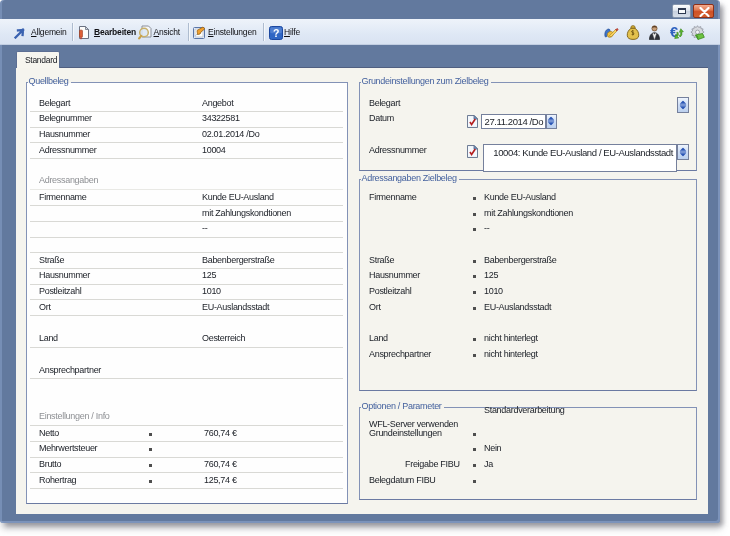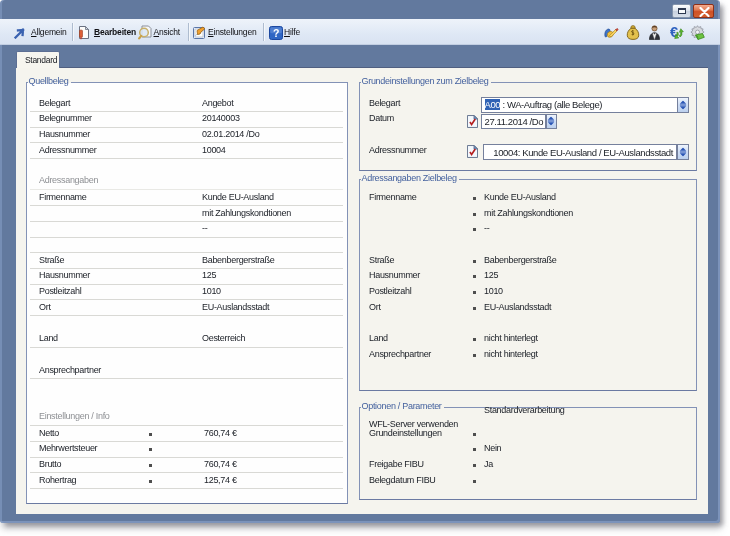--- a/index.html
+++ b/index.html
@@ -153,21 +153,21 @@
 
   <div class="fs" style="left:359px; top:407px; width:338px; height:93px;"></div>
   <div class="fs-topseg" style="left:359px; top:407px; width:1.5px;"></div>
   <div class="fs-topseg" style="left:444px; top:407px; width:253px;"></div>
   <div class="legend" style="left:361.5px; top:400.5px;">Optionen / Parameter</div>
 
   <div class="lbl" style="top:97.5px;">Belegart</div>
 <div class="val" style="top:97.5px;">Angebot</div>
 <div class="rowline" style="left:30px; top:110.8px; width:313px;"></div>
 <div class="lbl" style="top:113.2px;">Belegnummer</div>
-<div class="val" style="top:113.2px;">20140003</div>
+<div class="val" style="top:113.2px;">34322581</div>
 <div class="rowline" style="left:30px; top:126.5px; width:313px;"></div>
 <div class="lbl" style="top:128.9px;">Hausnummer</div>
 <div class="val" style="top:128.9px;">02.01.2014 /Do</div>
 <div class="rowline" style="left:30px; top:142.2px; width:313px;"></div>
 <div class="lbl" style="top:144.7px;">Adressnummer</div>
 <div class="val" style="top:144.7px;">10004</div>
 <div class="rowline" style="left:30px; top:158.0px; width:313px;"></div>
 <div class="lbl" style="top:191.8px;">Firmenname</div>
 <div class="val" style="top:191.8px;">Kunde EU-Ausland</div>
 <div class="rowline" style="left:30px; top:205.1px; width:313px;"></div>
@@ -208,23 +208,20 @@
 <div class="mark" style="left:149px; top:464.1px;"></div>
 <div class="val" style="left:160px; top:459.1px;">760,74 €</div>
 <div class="rowline" style="left:30px; top:472.4px; width:313px;"></div>
 <div class="lbl" style="top:474.8px;">Rohertrag</div>
 <div class="mark" style="left:149px; top:479.8px;"></div>
 <div class="val" style="left:160px; top:474.8px;">125,74 €</div>
 <div class="rowline" style="left:30px; top:488.1px; width:313px;"></div>
 <div class="rlbl" style="top:97.5px;">Belegart</div>
 <div class="rlbl" style="top:113.2px;">Datum</div>
 <div class="rlbl" style="top:144.7px;">Adressnummer</div>
-<div class="combo" style="left:480.5px; top:96.5px; width:197px; height:16px;">
-      <div class="ctext"><span style="background:#2f62b5;color:#fff;">A00</span> : WA-Auftrag (alle Belege)</div>
-    </div>
 <div class="stepper" style="left:677px; top:96.5px; width:12px; height:16px;">
       <svg width="8" height="9" viewBox="0 0 9 10">
         <path d="M4.5 0 L8 3.5 L1 3.5 Z M4.5 10 L8 6.5 L1 6.5 Z" fill="#2a55b5"></path>
         <rect x="1" y="4.4" width="7" height="1.2" fill="#2a55b5"></rect>
       </svg>
     </div>
 <svg class="checkicon" style="left:467px; top:114.5px;" width="11" height="13" viewBox="0 0 12 14">
       <path d="M0.5 0.5 H8 L11.5 4 V13.5 H0.5 Z" fill="#f4f8fd" stroke="#5c6c88" stroke-width="1"></path>
       <path d="M7.6 0.5 L11.5 4.4 H7.6 Z" fill="#6a90c4" stroke="#5c6c88" stroke-width="0.8"></path>
       <path d="M3.2 7.6 L5 10.2 L9 4.2" stroke="#b51f1f" stroke-width="1.8" fill="none"></path>
@@ -236,21 +233,21 @@
       <svg width="8" height="9" viewBox="0 0 9 10">
         <path d="M4.5 0 L8 3.5 L1 3.5 Z M4.5 10 L8 6.5 L1 6.5 Z" fill="#2a55b5"></path>
         <rect x="1" y="4.4" width="7" height="1.2" fill="#2a55b5"></rect>
       </svg>
     </div>
 <svg class="checkicon" style="left:467px; top:145px;" width="11" height="13" viewBox="0 0 12 14">
       <path d="M0.5 0.5 H8 L11.5 4 V13.5 H0.5 Z" fill="#f4f8fd" stroke="#5c6c88" stroke-width="1"></path>
       <path d="M7.6 0.5 L11.5 4.4 H7.6 Z" fill="#6a90c4" stroke="#5c6c88" stroke-width="0.8"></path>
       <path d="M3.2 7.6 L5 10.2 L9 4.2" stroke="#b51f1f" stroke-width="1.8" fill="none"></path>
     </svg>
-<div class="combo" style="left:482.5px; top:144px; width:194.5px; height:16px;">
+<div class="combo" style="left:482.5px; top:144px; width:194.5px; height:28px;">
       <div class="ctext" style="left:auto; right:3px;">10004: Kunde EU-Ausland / EU-Auslandsstadt</div>
     </div>
 <div class="stepper" style="left:677px; top:144px; width:12px; height:16px;">
       <svg width="8" height="9" viewBox="0 0 9 10">
         <path d="M4.5 0 L8 3.5 L1 3.5 Z M4.5 10 L8 6.5 L1 6.5 Z" fill="#2a55b5"></path>
         <rect x="1" y="4.4" width="7" height="1.2" fill="#2a55b5"></rect>
       </svg>
     </div>
 <div class="rlbl" style="top:191.8px;">Firmenname</div>
 <div class="mark" style="left:472.5px; top:196.8px;"></div>
@@ -276,19 +273,19 @@
 <div class="rval" style="top:333.3px;">nicht hinterlegt</div>
 <div class="rlbl" style="top:349.0px;">Ansprechpartner</div>
 <div class="mark" style="left:472.5px; top:354.0px;"></div>
 <div class="rval" style="top:349.0px;">nicht hinterlegt</div>
 <div class="rlbl" style="top:427.6px;">Grundeinstellungen</div>
 <div class="mark" style="left:472.5px; top:432.6px;"></div>
 <div class="rval" style="top:405px;">Standardverarbeitung</div>
 <div class="rlbl" style="top:419px;">WFL-Server verwenden</div>
 <div class="mark" style="left:472.5px; top:448.3px;"></div>
 <div class="rval" style="top:443.3px;">Nein</div>
-<div class="rlbl" style="top:459.1px;">Freigabe FIBU</div>
+<div class="rlbl" style="top:459.1px;margin-left:36px;">Freigabe FIBU</div>
 <div class="mark" style="left:472.5px; top:464.1px;"></div>
 <div class="rval" style="top:459.1px;">Ja</div>
 <div class="rlbl" style="top:474.8px;">Belegdatum FIBU</div>
 <div class="mark" style="left:472.5px; top:479.8px;"></div>
 
 </div>
 
 </body></html>

